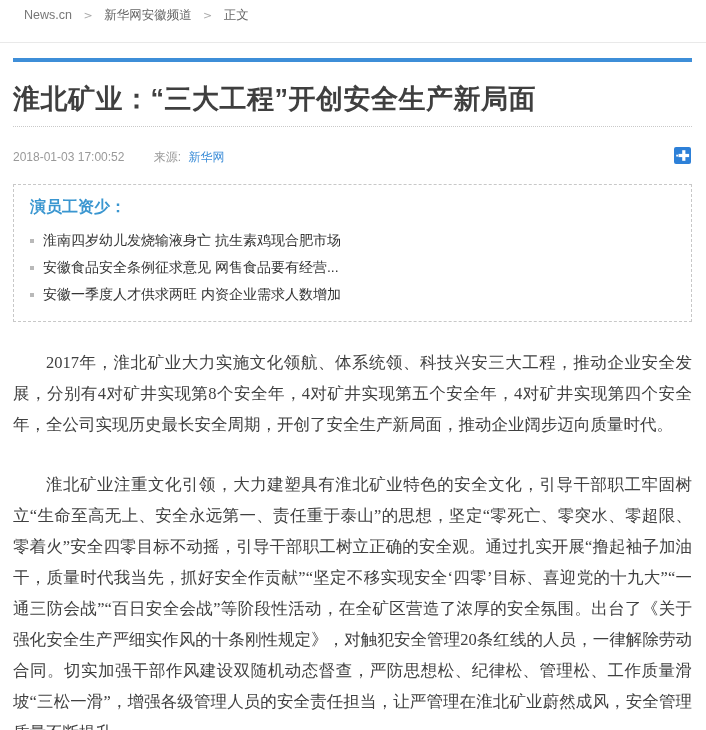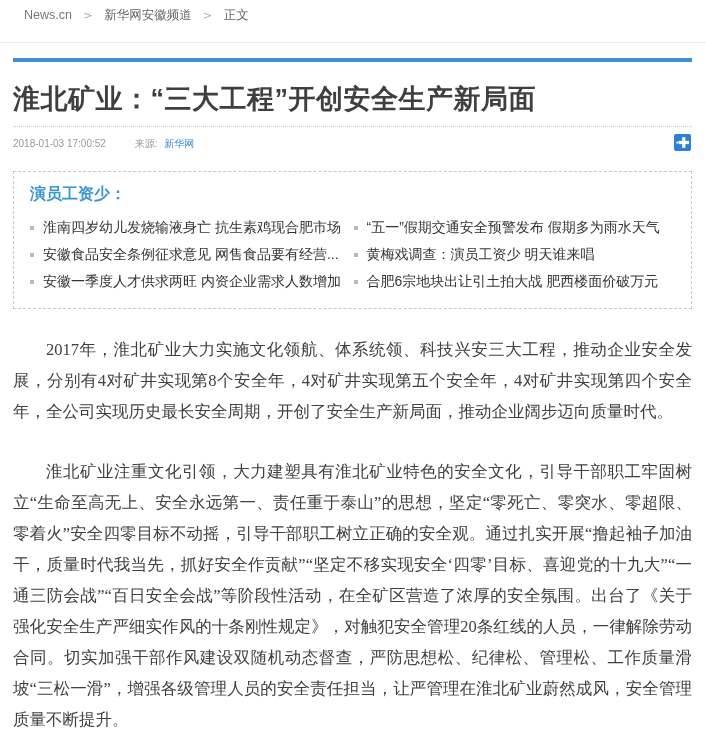--- a/index.html
+++ b/index.html
@@ -31,22 +31,22 @@
   h1.article-title {
     margin-top: 20px;
     font-size: 27px; font-weight: bold; color: #3f3f3f;
     letter-spacing: 0.5px; line-height: 34px;
     font-family: "Liberation Sans", sans-serif;
   }
 
   .dotted-sep { margin-top: 10px; border-top: 1px dotted #c9c9c9; }
 
   .meta-row {
-    margin-top: 7px; height: 22px; line-height: 20px;
-    font-size: 10px; color: #999;
+    margin-top: 20px; height: 22px; line-height: 20px;
+    font-size: 12px; color: #999;
     position: relative;
   }
   .meta-row .date { margin-right: 26px; }
   .meta-row .source-label { margin-right: 4px; }
   .meta-row a.source-link { color: #3e8ed8; text-decoration: none; cursor: pointer; }
   .share-icon {
     position: absolute; right: 1px; top: 0;
     width: 17px; height: 17px; display: inline-block; cursor: pointer;
   }
 
@@ -119,25 +119,20 @@
     </div>
 
     <div class="hot-news">
       <div class="hot-title">演员工资少：</div>
       <div class="hot-grid">
         <div class="hot-col">
           <a class="hot-item"><span class="bullet"></span><span>淮南四岁幼儿发烧输液身亡 抗生素鸡现合肥市场</span></a>
           <a class="hot-item"><span class="bullet"></span><span>安徽食品安全条例征求意见 网售食品要有经营...</span></a>
           <a class="hot-item"><span class="bullet"></span><span>安徽一季度人才供求两旺 内资企业需求人数增加</span></a>
         </div>
-        <div class="hot-col">
-          <a class="hot-item"><span class="bullet"></span><span>“五一”假期交通安全预警发布 假期多为雨水天气</span></a>
-          <a class="hot-item"><span class="bullet"></span><span>黄梅戏调查：演员工资少 明天谁来唱</span></a>
-          <a class="hot-item"><span class="bullet"></span><span>合肥6宗地块出让引土拍大战 肥西楼面价破万元</span></a>
-        </div>
       </div>
     </div>
 
     <div class="article-body">
       <p>2017年，淮北矿业大力实施文化领航、体系统领、科技兴安三大工程，推动企业安全发展，分别有4对矿井实现第8个安全年，4对矿井实现第五个安全年，4对矿井实现第四个安全年，全公司实现历史最长安全周期，开创了安全生产新局面，推动企业阔步迈向质量时代。</p>
       <p>淮北矿业注重文化引领，大力建塑具有淮北矿业特色的安全文化，引导干部职工牢固树立“生命至高无上、安全永远第一、责任重于泰山”的思想，坚定“零死亡、零突水、零超限、零着火”安全四零目标不动摇，引导干部职工树立正确的安全观。通过扎实开展“撸起袖子加油干，质量时代我当先，抓好安全作贡献”“坚定不移实现安全‘四零’目标、喜迎党的十九大”“一通三防会战”“百日安全会战”等阶段性活动，在全矿区营造了浓厚的安全氛围。出台了《关于强化安全生产严细实作风的十条刚性规定》，对触犯安全管理20条红线的人员，一律解除劳动合同。切实加强干部作风建设双随机动态督查，严防思想松、纪律松、管理松、工作质量滑坡“三松一滑”，增强各级管理人员的安全责任担当，让严管理在淮北矿业蔚然成风，安全管理质量不断提升。</p>
 
     </div>
 
   </div>

